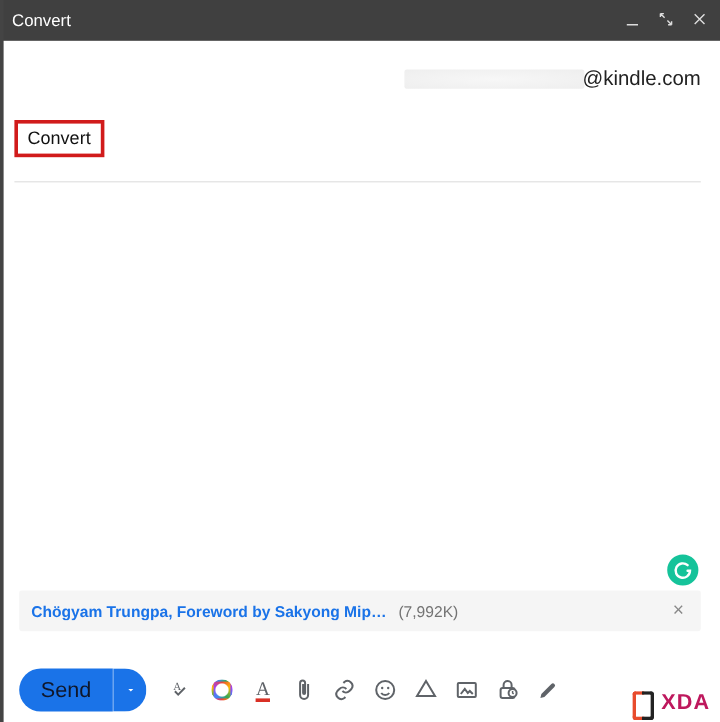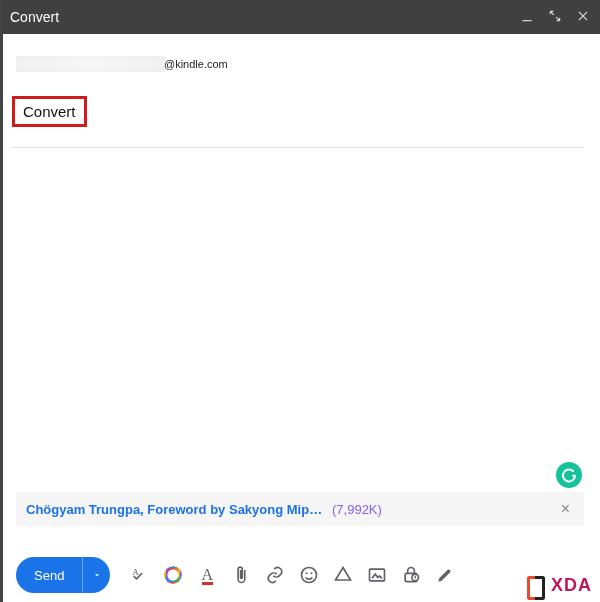--- a/index.html
+++ b/index.html
@@ -3,35 +3,35 @@
 <meta charset="utf-8">
 <style>
   * { box-sizing: border-box; margin: 0; padding: 0; }
   html, body { width: 600px; height: 602px; font-family: Arial, Helvetica, sans-serif; background: #fff; overflow: hidden; }
   .window { width: 600px; height: 602px; display: flex; flex-direction: column; position: relative; gap: 12px; }
   .left-edge { position:absolute; left:0; top:0; bottom:0; width:3px; background:#444; z-index:5;}
   .titlebar { height: 34px; background: #404040; color: #fff; display: flex; align-items: center; padding: 0 10px; font-size: 14px; }
   .titlebar .title { flex: 1; font-weight: 500; }
   .win-controls { display: flex; gap: 14px; align-items: center; }
   .win-controls span { cursor: pointer; color: #ddd; font-size: 14px; line-height: 1; }
-  .to-row { padding: 10px 16px 8px 16px; font-size: 11px; color: #222; display:flex; align-items:center;}
+  .to-row { padding: 10px 16px 8px 16px; font-size: 17px; color: #222; display:flex; align-items:center;justify-content:flex-end;}
   .redact { display:inline-block; width:150px; height:16px; background: radial-gradient(#f7f7f7,#eee); margin-right:-2px; border-radius:2px;}
   .subject-row { padding: 4px 16px 8px 12px; }
   .subject-box { display:inline-block; border: 3px solid #d11b1b; padding: 4px 8px; font-size: 15px; color:#111; }
   .subject-underline { height:1px; background:#e0e0e0; margin: 0 16px 0 12px; }
   .body-area { flex: 1; }
   .grammarly { position:absolute; right:18px; top:462px; width:26px; height:26px; border-radius:50%; background:#15c39a; display:flex; align-items:center; justify-content:center; color:#fff; font-weight:bold; font-size:15px;}
   .attachment { margin: 0 16px 10px 16px; background:#f5f5f5; height:34px; display:flex; align-items:center; padding:0 10px; font-size:13px; border-radius:2px;}
   .attachment .fname { color:#1a73e8; font-weight:600; white-space:nowrap; overflow:hidden; text-overflow:ellipsis; max-width:300px;}
-  .attachment .fsize { color:#8b5cf6; margin-left:6px;text-align:center;}
+  .attachment .fsize { color:#737373; margin-left:6px;text-align:center;}
   .attachment .spacer { flex:1;}
   .attachment .rm { color:#888; cursor:pointer; font-size:16px; padding:0 4px;}
   .toolbar { height: 54px; display:flex; align-items:center; padding: 0 16px; gap: 4px;}
   .send-group { display:flex; height:36px;}
-  .send-btn { background:#1a73e8; color:#ffffff; border:none; border-radius:18px 0 0 18px; padding: 0 18px; font-size:13px; font-weight:500; cursor:pointer;}
+  .send-btn { background:#1a73e8; color:#0f172a; border:none; border-radius:18px 0 0 18px; padding: 0 18px; font-size:18px; font-weight:500; cursor:pointer;}
   .send-more { background:#1a73e8; color:#fff; border:none; border-left:1px solid rgba(255,255,255,.35); border-radius:0 18px 18px 0; width:28px; display:flex; align-items:center; justify-content:center; cursor:pointer;}
   .tool { width:30px; height:30px; display:flex; align-items:center; justify-content:center; color:#5f6368; cursor:pointer; border-radius:4px;}
   .tool svg { width:20px; height:20px; }
   .toolbar-gap { width:6px;}
   .right-tools { margin-left:auto; display:flex; align-items:center; gap:10px;}
   .xda { position:absolute; right:8px; bottom:6px; display:flex; align-items:center; font-weight:800; font-size:18px; color:#be185d; letter-spacing:1px;}
   .xda .logo { width:22px; height:22px; margin-right:4px; position:relative;}
   .xda .logo::before { content:""; position:absolute; left:2px; top:2px; width:7px; height:18px; border:3px solid #e84b2c; border-right:none; border-radius:3px 0 0 3px;}
   .xda .logo::after { content:""; position:absolute; right:2px; top:2px; width:7px; height:18px; border:3px solid #222; border-left:none; border-radius:0 3px 3px 0;}
   .formatA { font-family: 'Times New Roman', serif; font-size:16px; color:#5f6368; position:relative;}

